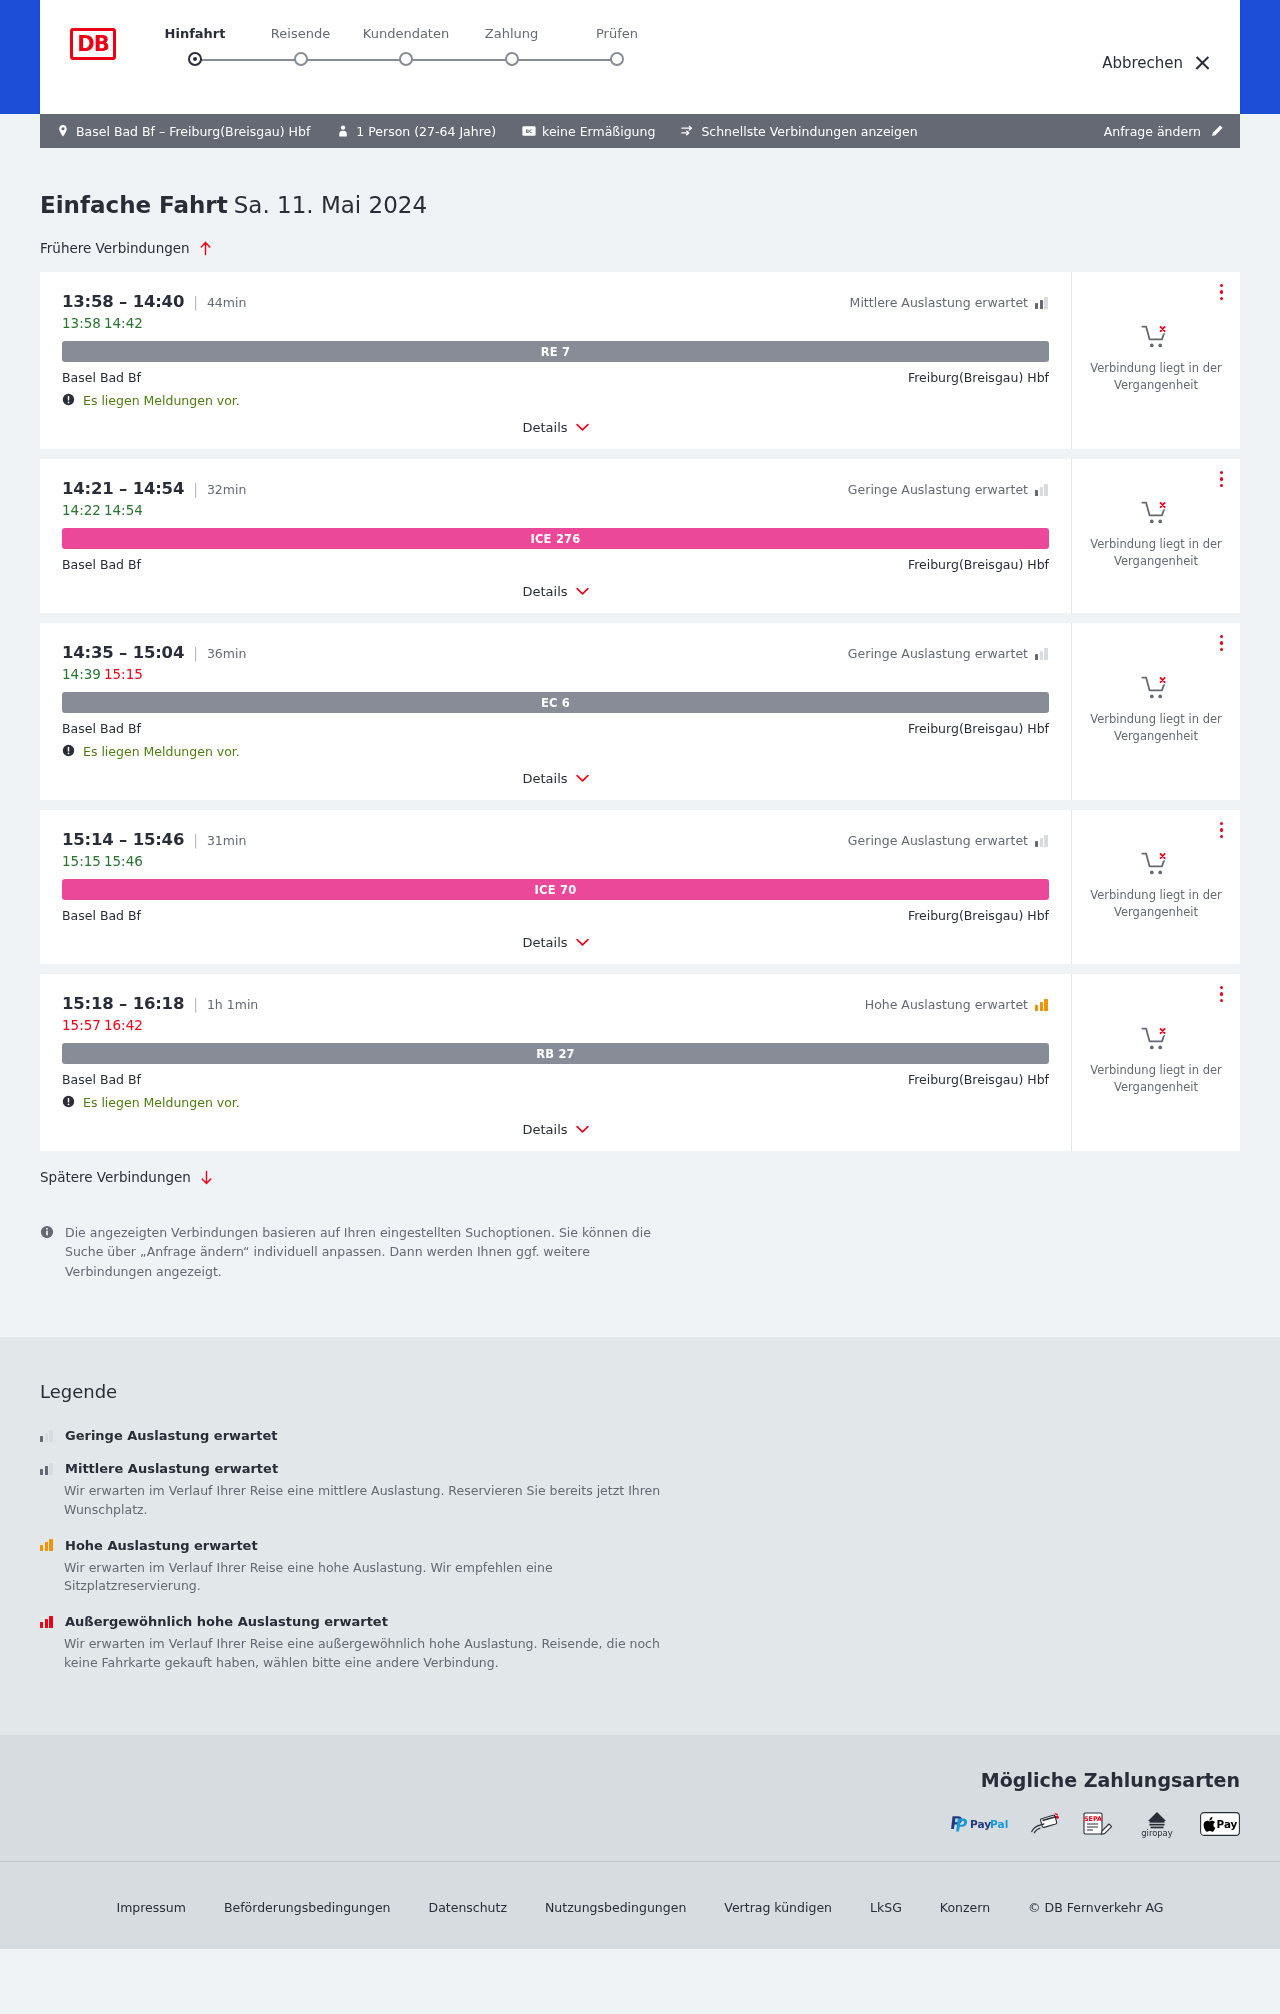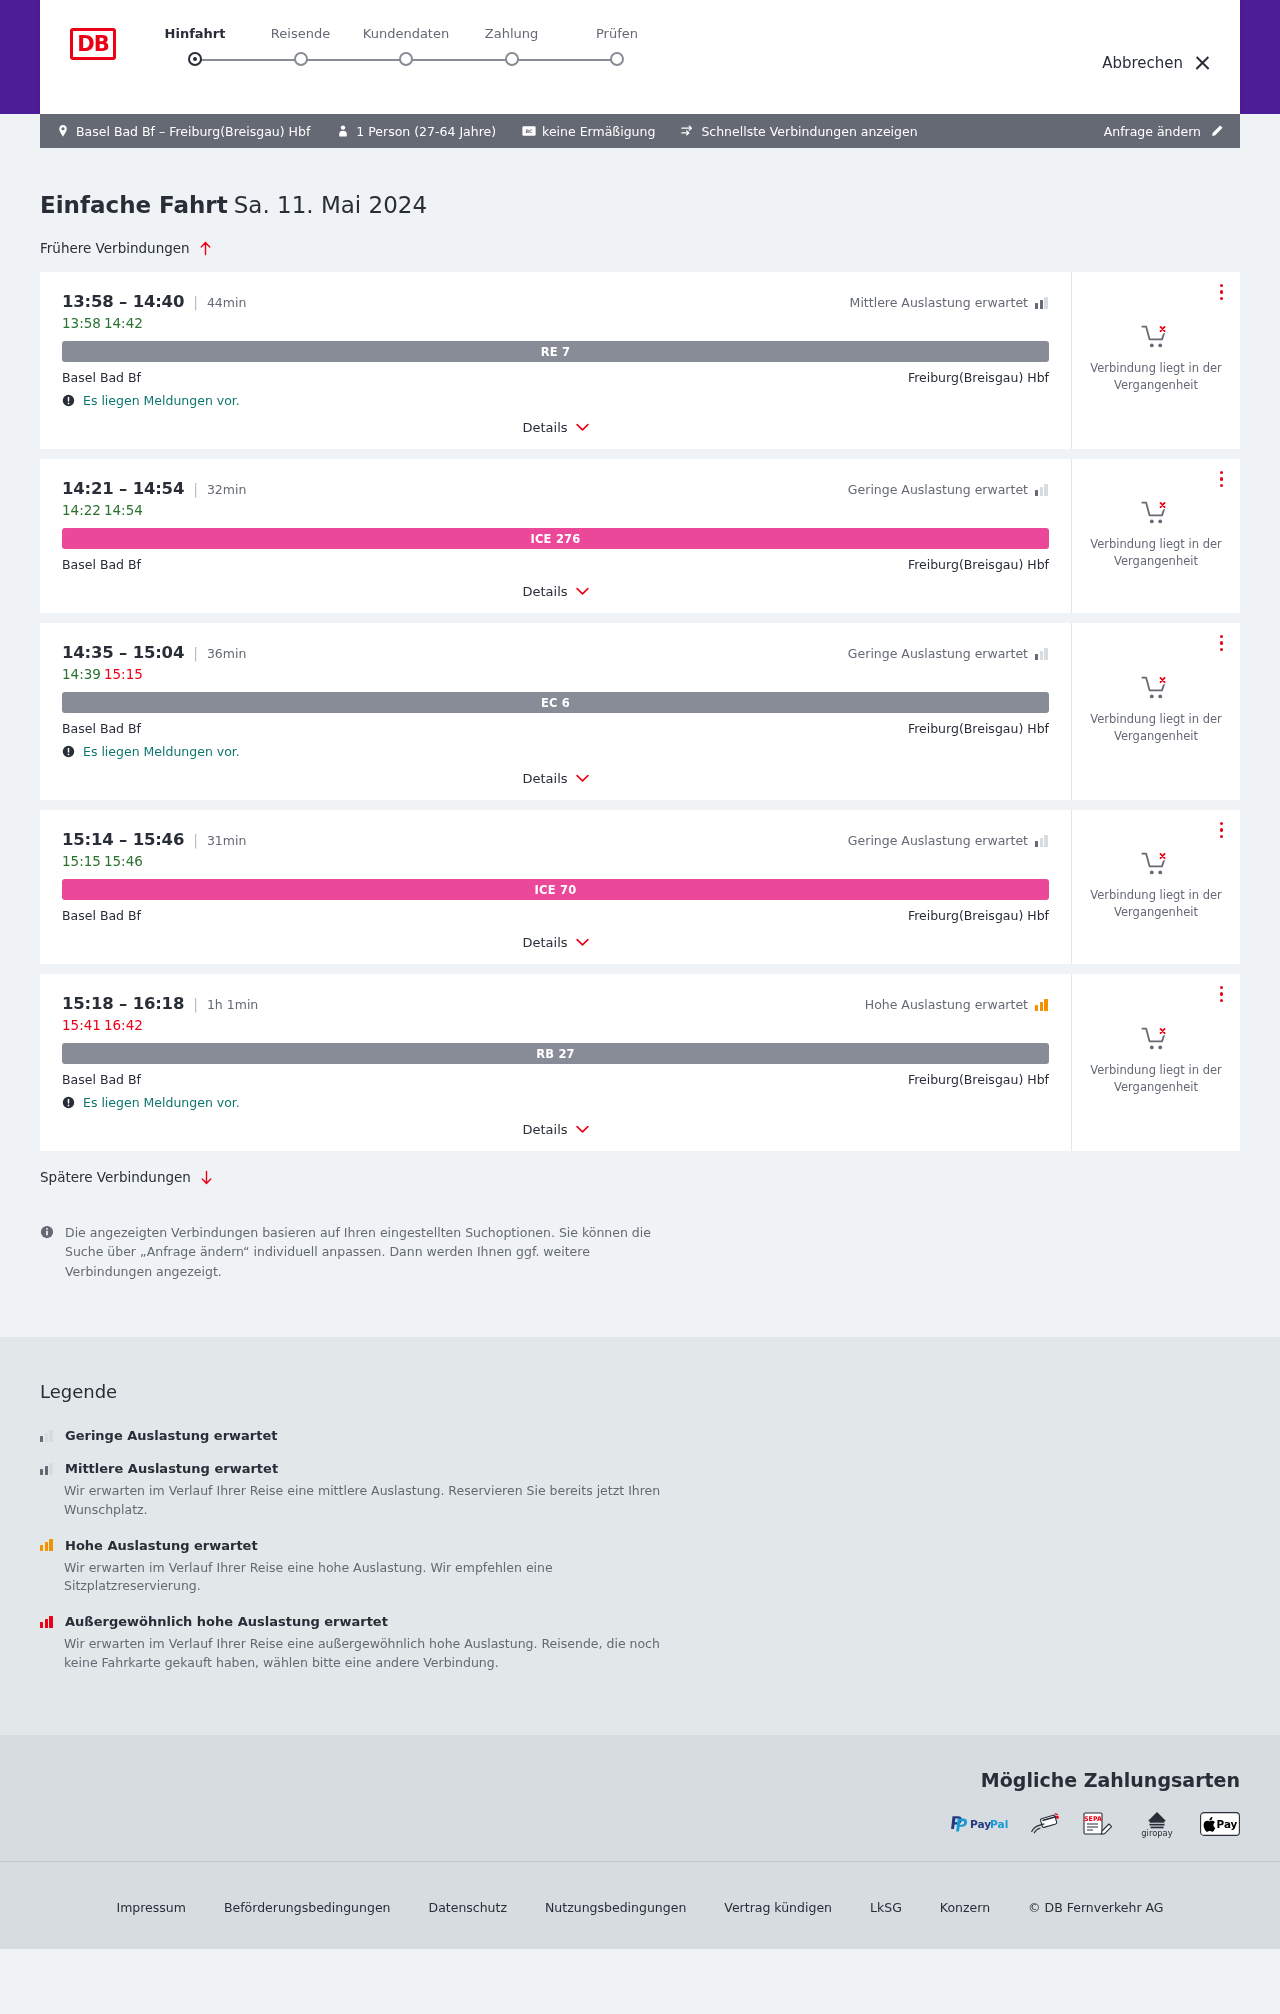--- a/index.html
+++ b/index.html
@@ -6,21 +6,21 @@
   html, body {
     width: 1280px;
     font-family: "DejaVu Sans", "Liberation Sans", sans-serif;
     background: #f0f3f5;
     color: #282d37;
   }
   body { position: relative; }
 
   
   .header-wrap {
-    background: #4c1d95;
+    background: #1d4ed8;
     padding: 0 0 0 0;
   }
   .header-card {
     background: #ffffff;
     margin: 0 40px 0 40px;
     height: 114px;
     display: flex;
     align-items: flex-start;
     padding: 26px 30px 0 30px;
     box-shadow: 0 1px 2px rgba(0,0,0,0.08);
@@ -211,25 +211,25 @@
 
   .stations {
     display: flex;
     justify-content: space-between;
     margin-top: 8px;
     font-size: 12.5px;
     color: #282d37;
   }
   .notice-row {
     display: flex;
-    align-items: center;
+    align-items: flex-start;
     gap: 8px;
     margin-top: 8px;
     font-size: 12.5px;
-    color: #0f766e;
+    color: #4d7c0f;
   }
   .excl-icon { width: 13px; height: 13px; flex: none; }
   .details-row {
     margin-top: auto;
     padding-top: 12px;
     display: flex;
     align-items: center;
     justify-content: center;
     gap: 8px;
     font-size: 13px;
@@ -629,21 +629,21 @@
             <span class="load-info">
               <span>Hohe Auslastung erwartet</span>
               <span class="bars">
                 <b class="b1" style="height:6px;background:#f39200"></b>
                 <b class="b2" style="height:9px;background:#f39200"></b>
                 <b class="b3" style="height:12px;background:#f39200"></b>
               </span>
             </span>
           </div>
           <div class="real-times">
-            <span class="t-red">15:41</span>
+            <span class="t-red">15:57</span>
             <span class="t-red">16:42</span>
           </div>
           <div class="train-bar bar-grey">RB 27</div>
           <div class="stations">
             <span>Basel Bad Bf</span>
             <span>Freiburg(Breisgau) Hbf</span>
           </div>
           <div class="notice-row">
             <svg class="excl-icon" viewBox="0 0 16 16">
               <circle cx="8" cy="8" r="7" fill="#282d37"></circle>

